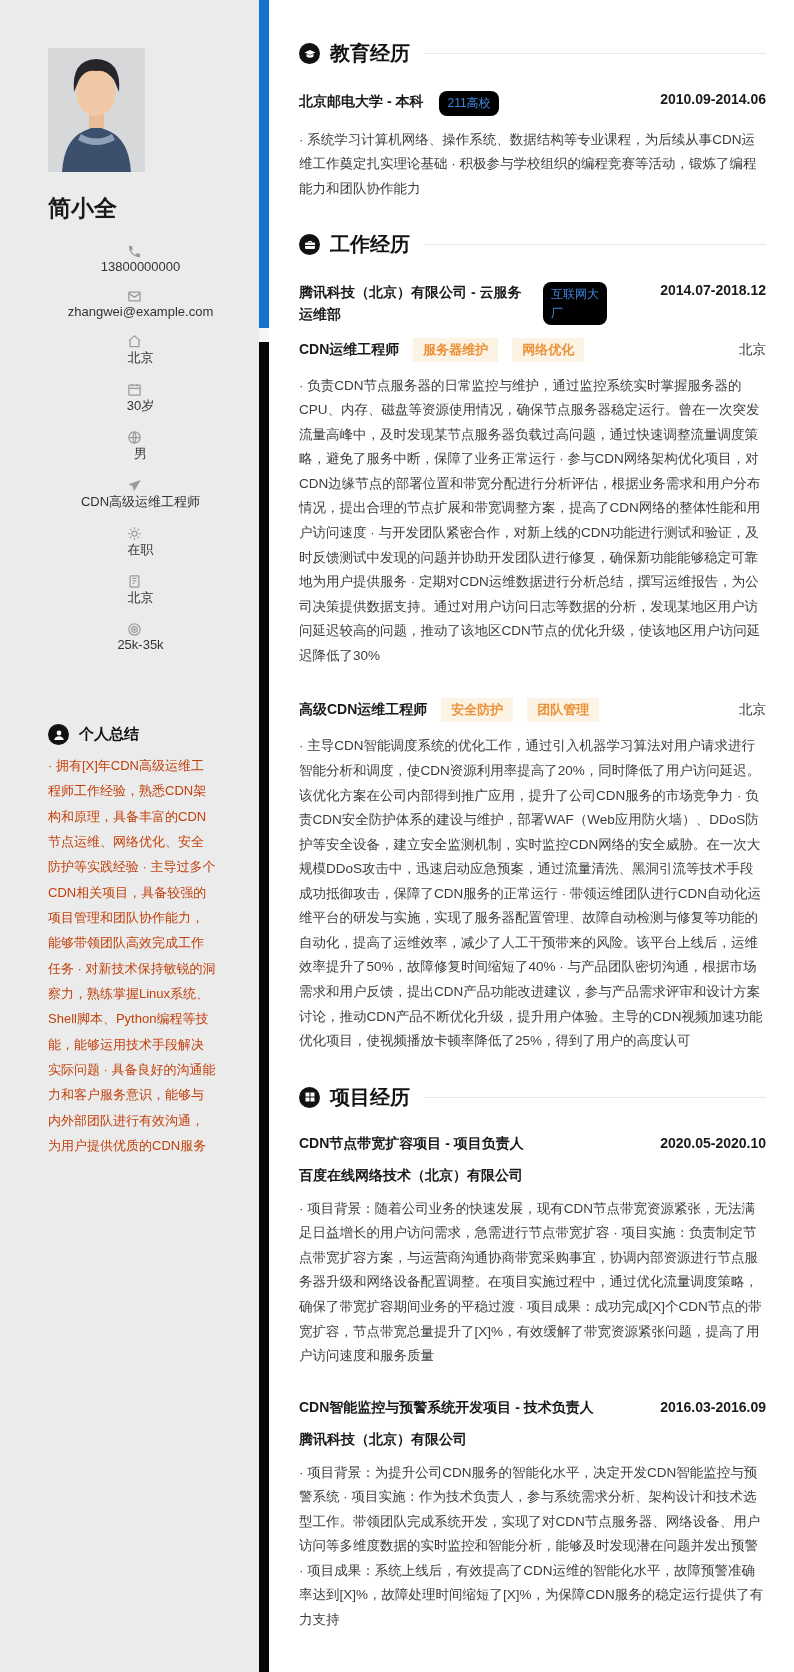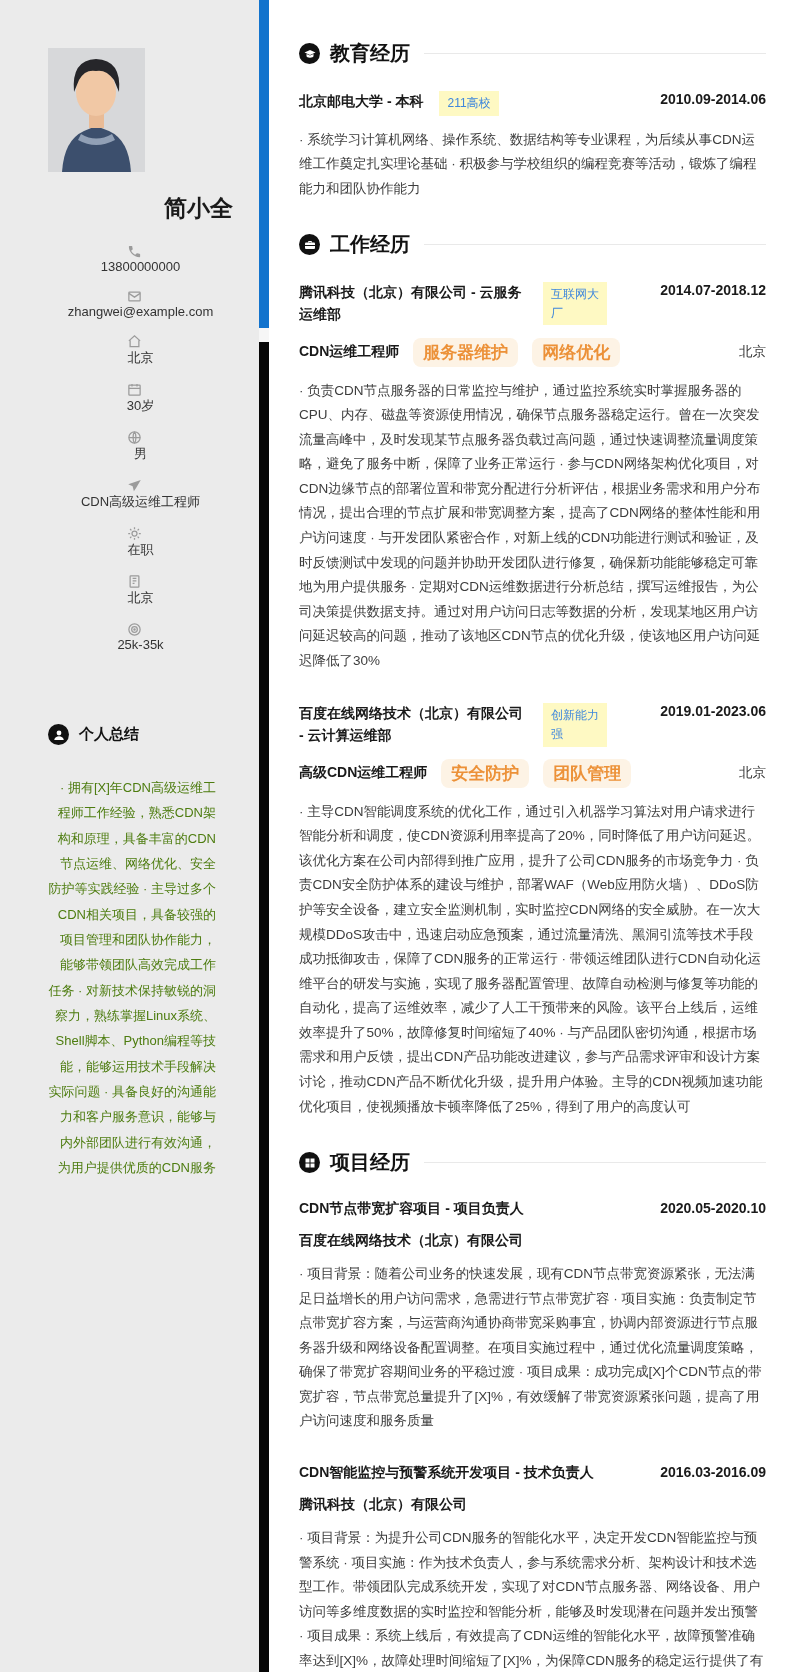--- a/index.html
+++ b/index.html
@@ -7,61 +7,60 @@
   body {
     font-family:"Liberation Sans","DejaVu Sans",sans-serif;
     color:#333; background:#fff;
   }
   .page { display:flex; width:794px; height:1672px; overflow:hidden; }
 
   
   .sidebar {
     width:259px; flex-shrink:0; background:#ebebeb;
     padding:48px 26px 0 48px;
-    text-align:right;
   }
   .photo { width:97px; height:124px; display:block; }
   .name { font-size:23px; font-weight:bold; color:#1a1a1a; margin:21px 0 20px; }
   .contact-item { display:flex; align-items:center; margin-bottom:15px;flex-direction:column; }
   .contact-item .cicon { width:15px; height:15px; flex-shrink:0; margin-right:13px; color:#9b9b9b; }
   .contact-item .ctext { font-size:13px; color:#333; }
   .cicon svg { width:15px; height:15px; display:block; }
 
   .summary-block { margin-top:72px; }
   .side-head { display:flex; align-items:center; }
   .sec-ico { width:21px; height:21px; border-radius:50%; background:#111; color:#fff;
              display:flex; align-items:center; justify-content:center; flex-shrink:0; margin-right:10px; }
   .sec-ico svg { width:12px; height:12px; display:block; }
   .side-head .side-title { font-size:15px; font-weight:bold; color:#111; }
-  .summary-text { margin-top:30px; font-size:13px; line-height:1.95; color:#4d7c0f; width:168px; }
+  .summary-text { margin-top:8px; font-size:13px; line-height:1.95; color:#c2410c; width:168px; }
 
   
   .scrollbar { width:10px; flex-shrink:0; display:flex; flex-direction:column; }
   .scroll-thumb { height:328px; background:#1273cd; }
   .scroll-gap { height:14px; background:#f6f6f6; }
   .scroll-track { flex:1; background:#060606; }
 
   
   .content { flex:1; background:#fff; padding:40px 28px 0 30px; }
   .sec-head { display:flex; align-items:center; margin-bottom:24px; }
   .sec-head .sec-title { font-size:20px; font-weight:bold; color:#111; white-space:nowrap; }
   .sec-head .rule { flex:1; height:1px; background:#e9e9e9; margin-left:14px; }
 
   .row1 { display:flex; align-items:flex-start; }
   .company { font-size:14px; font-weight:bold; color:#1a1a1a; line-height:1.55; max-width:228px; }
   .badge-blue {
-    font-size:12px; color:#3f87dc; background:#fef9c3; border-radius:0;
+    font-size:12px; color:#3f87dc; background:#000000; border-radius:8px;
     padding:3px 8px; margin-left:16px; line-height:1.55; max-width:64px; flex-shrink:0;
   }
   .date { margin-left:auto; font-size:14px; font-weight:bold; color:#1a1a1a; white-space:nowrap; padding-left:12px; }
   .row2 { display:flex; align-items:center; margin-top:12px; }
   .role { font-size:14px; font-weight:bold; color:#1a1a1a; white-space:nowrap; }
   .tag-orange {
-    font-size:17px; font-weight:bold; color:#ec9138; background:#fdf3e5;
-    border-radius:8px; padding:3px 10px; margin-left:14px; white-space:nowrap;
+    font-size:13px; font-weight:bold; color:#ec9138; background:#fdf3e5;
+    border-radius:0; padding:3px 10px; margin-left:14px; white-space:nowrap;
   }
   .loc { margin-left:auto; font-size:13.5px; color:#333; }
   .desc { font-size:13.5px; line-height:1.82; color:#3d3d3d; margin-top:12px; }
   .entry { margin-bottom:30px; }
   .section { margin-bottom:16px; }
   .major { font-size:14px; font-weight:bold; color:#1a1a1a; margin-top:14px; }
 </style>
 </head>
 <body>
 
@@ -225,25 +224,20 @@
         <div class="row2">
           <span class="role">CDN运维工程师</span>
           <span class="tag-orange">服务器维护</span>
           <span class="tag-orange">网络优化</span>
           <span class="loc">北京</span>
         </div>
         <p class="desc">· 负责CDN节点服务器的日常监控与维护，通过监控系统实时掌握服务器的CPU、内存、磁盘等资源使用情况，确保节点服务器稳定运行。曾在一次突发流量高峰中，及时发现某节点服务器负载过高问题，通过快速调整流量调度策略，避免了服务中断，保障了业务正常运行 · 参与CDN网络架构优化项目，对CDN边缘节点的部署位置和带宽分配进行分析评估，根据业务需求和用户分布情况，提出合理的节点扩展和带宽调整方案，提高了CDN网络的整体性能和用户访问速度 · 与开发团队紧密合作，对新上线的CDN功能进行测试和验证，及时反馈测试中发现的问题并协助开发团队进行修复，确保新功能能够稳定可靠地为用户提供服务 · 定期对CDN运维数据进行分析总结，撰写运维报告，为公司决策提供数据支持。通过对用户访问日志等数据的分析，发现某地区用户访问延迟较高的问题，推动了该地区CDN节点的优化升级，使该地区用户访问延迟降低了30%</p>
       </div>
 
       <div class="entry">
-        <div class="row1">
-          <span class="company">百度在线网络技术（北京）有限公司 - 云计算运维部</span>
-          <span class="badge-blue">创新能力强</span>
-          <span class="date">2019.01-2023.06</span>
-        </div>
         <div class="row2">
           <span class="role">高级CDN运维工程师</span>
           <span class="tag-orange">安全防护</span>
           <span class="tag-orange">团队管理</span>
           <span class="loc">北京</span>
         </div>
         <p class="desc">· 主导CDN智能调度系统的优化工作，通过引入机器学习算法对用户请求进行智能分析和调度，使CDN资源利用率提高了20%，同时降低了用户访问延迟。该优化方案在公司内部得到推广应用，提升了公司CDN服务的市场竞争力 · 负责CDN安全防护体系的建设与维护，部署WAF（Web应用防火墙）、DDoS防护等安全设备，建立安全监测机制，实时监控CDN网络的安全威胁。在一次大规模DDoS攻击中，迅速启动应急预案，通过流量清洗、黑洞引流等技术手段成功抵御攻击，保障了CDN服务的正常运行 · 带领运维团队进行CDN自动化运维平台的研发与实施，实现了服务器配置管理、故障自动检测与修复等功能的自动化，提高了运维效率，减少了人工干预带来的风险。该平台上线后，运维效率提升了50%，故障修复时间缩短了40% · 与产品团队密切沟通，根据市场需求和用户反馈，提出CDN产品功能改进建议，参与产品需求评审和设计方案讨论，推动CDN产品不断优化升级，提升用户体验。主导的CDN视频加速功能优化项目，使视频播放卡顿率降低了25%，得到了用户的高度认可</p>
       </div>
     </section>
 

